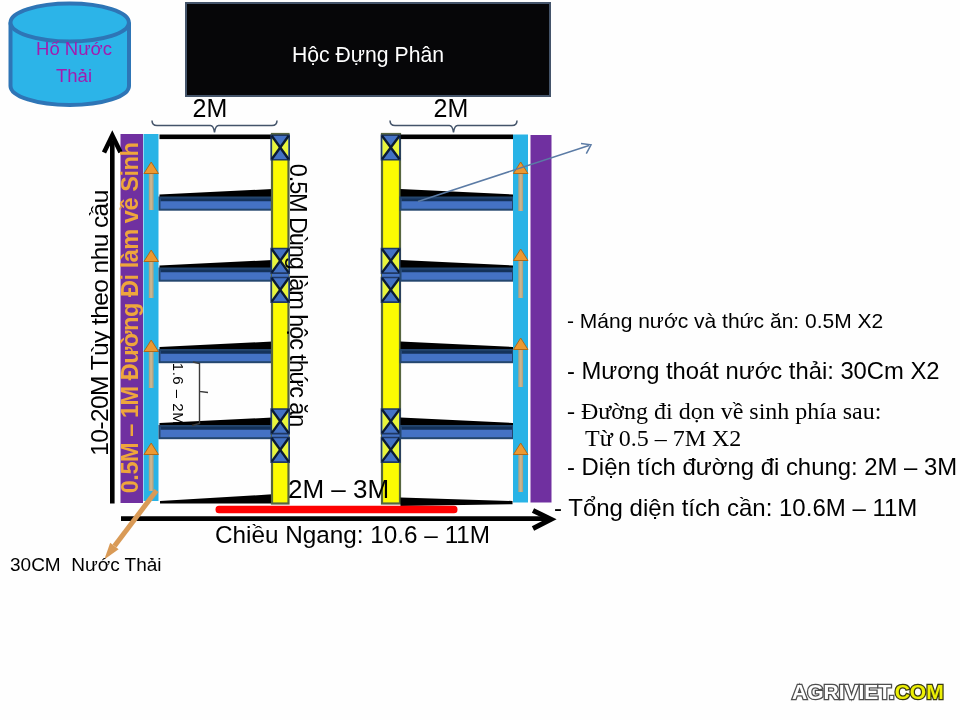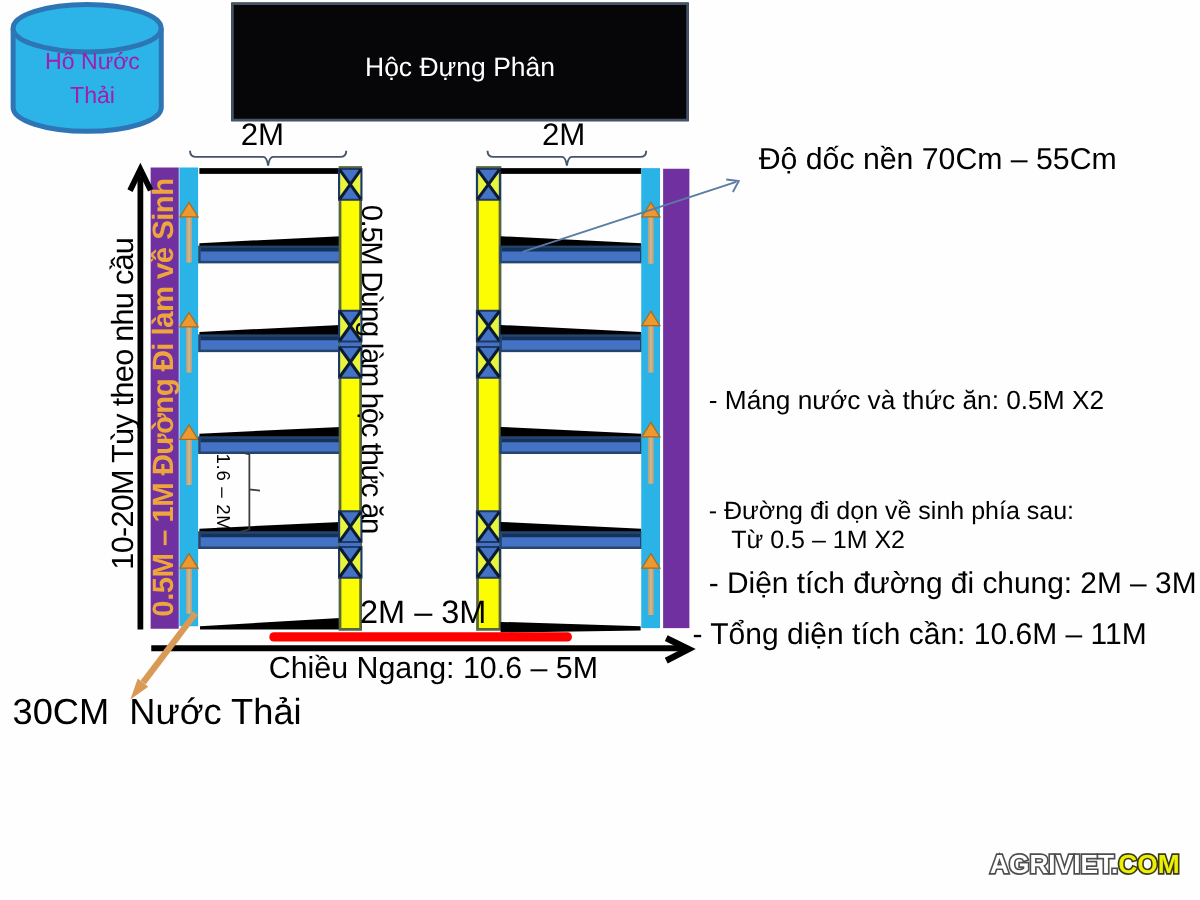--- a/index.html
+++ b/index.html
@@ -251,38 +251,38 @@
     </div>
 
 <div style="position:absolute;left:185px;top:2px;font-size:21.2px;line-height:1.16;white-space:nowrap;">
       <div style="width:366px;height:106px;display:flex;align-items:center;justify-content:center;color:#fff;">Hộc Đựng Phân</div>
     </div>
 
 <div style="position:absolute;left:192.5px;top:93.5px;font-size:25px;line-height:1.16;white-space:nowrap;">2M</div>
 
 <div style="position:absolute;left:433.5px;top:93.5px;font-size:25px;line-height:1.16;white-space:nowrap;">2M</div>
 
-<div style="position:absolute;left:607px;top:114px;font-size:24.2px;line-height:1.16;white-space:nowrap;">Độ dốc nền 70Cm – 55Cm</div>
 
 
 
 <div style="position:absolute;left:567px;top:309px;font-size:21px;line-height:1.16;white-space:nowrap;">- Máng nước và thức ăn: 0.5M X2</div>
 
-
-<div style="position:absolute;left:567px;top:397.5px;font-size:20px;line-height:1.16;white-space:nowrap;">- Đường đi dọn về sinh phía sau:<br><span style="margin-left:18px">Từ 0.5 – 1M X2</span></div>
+<div style="position:absolute;left:567px;top:357px;font-size:23.8px;line-height:1.16;white-space:nowrap;">- Mương thoát nước thải: 30Cm X2</div>
+
+<div style="position:absolute;left:567px;top:397.5px;font-size:24.0px;line-height:1.16;white-space:nowrap;font-family:Liberation Serif, serif;">- Đường đi dọn về sinh phía sau:<br><span style="margin-left:18px">Từ 0.5 – 7M X2</span></div>
 
 <div style="position:absolute;left:567px;top:452.8px;font-size:23.9px;line-height:1.16;white-space:nowrap;text-align:center;">- Diện tích đường đi chung:&nbsp;2M – 3M</div>
 
 <div style="position:absolute;left:554px;top:494px;font-size:24.0px;line-height:1.16;white-space:nowrap;">- Tổng diện tích cần: 10.6M – 11M</div>
 
 <div style="position:absolute;left:288px;top:474px;font-size:26px;line-height:1.16;white-space:nowrap;">2M – 3M</div>
 
-<div style="position:absolute;left:215px;top:521px;font-size:24.3px;line-height:1.16;white-space:nowrap;">Chiều Ngang: 10.6 – 5M</div>
-
-<div style="position:absolute;left:10px;top:553.5px;font-size:29px;line-height:1.16;white-space:nowrap;">30CM&nbsp; Nước Thải</div>
+<div style="position:absolute;left:215px;top:521px;font-size:24.3px;line-height:1.16;white-space:nowrap;">Chiều Ngang: 10.6 – 11M</div>
+
+<div style="position:absolute;left:10px;top:553.5px;font-size:19px;line-height:1.16;white-space:nowrap;">30CM&nbsp; Nước Thải</div>
 
 <div style="position:absolute;left:100px;top:323px;font-size:24.5px;white-space:nowrap;transform:translate(-50%,-50%) rotate(-90deg);line-height:1;letter-spacing:-0.58px;">10-20M Tùy theo nhu cầu</div>
 
 <div style="position:absolute;left:131.2px;top:317.5px;font-size:23.5px;white-space:nowrap;transform:translate(-50%,-50%) rotate(-90deg);line-height:1;color:#EEA63C;font-weight:bold;letter-spacing:-0.45px;">0.5M – 1M Đường Đi làm về Sinh</div>
 
 <div style="position:absolute;left:297px;top:295px;font-size:23.5px;white-space:nowrap;transform:translate(-50%,-50%) rotate(90deg);line-height:1;letter-spacing:-1.1px;">0.5M Dùng làm hộc thức ăn</div>
 
 <div style="position:absolute;left:177.5px;top:393.5px;font-size:15px;white-space:nowrap;transform:translate(-50%,-50%) rotate(90deg);line-height:1;letter-spacing:0.5px;">1.6 – 2M</div>
 </div>
 

